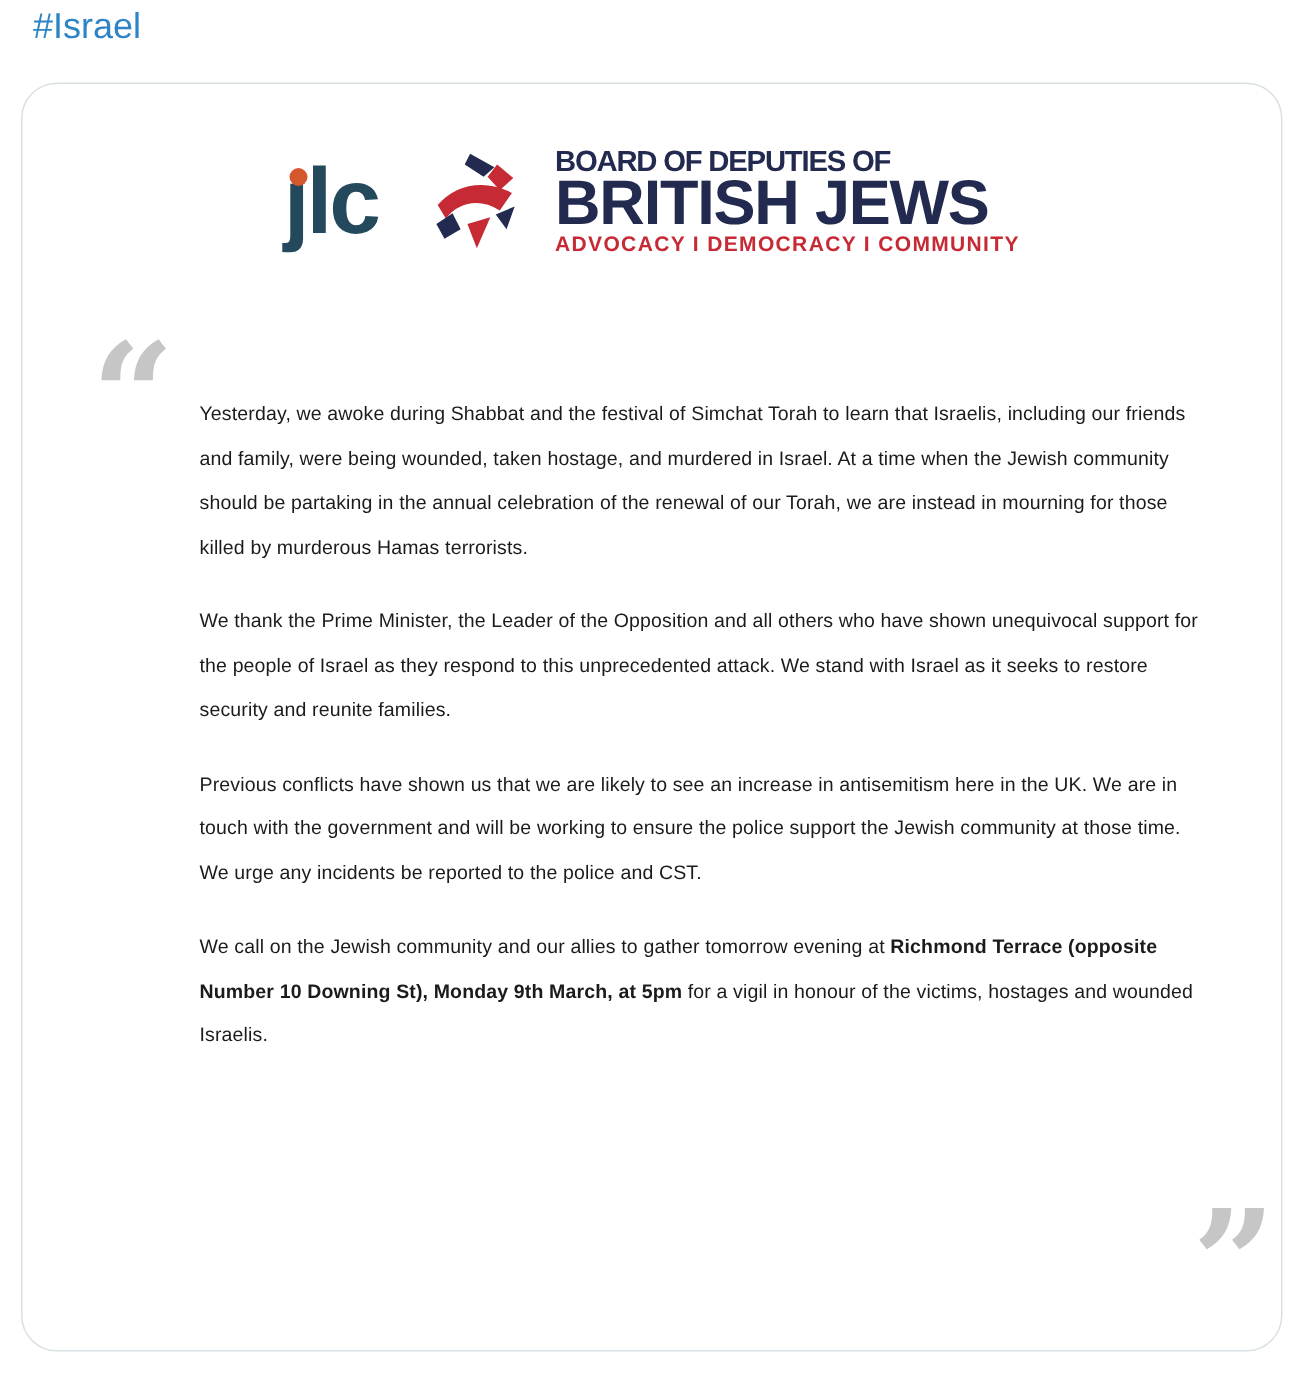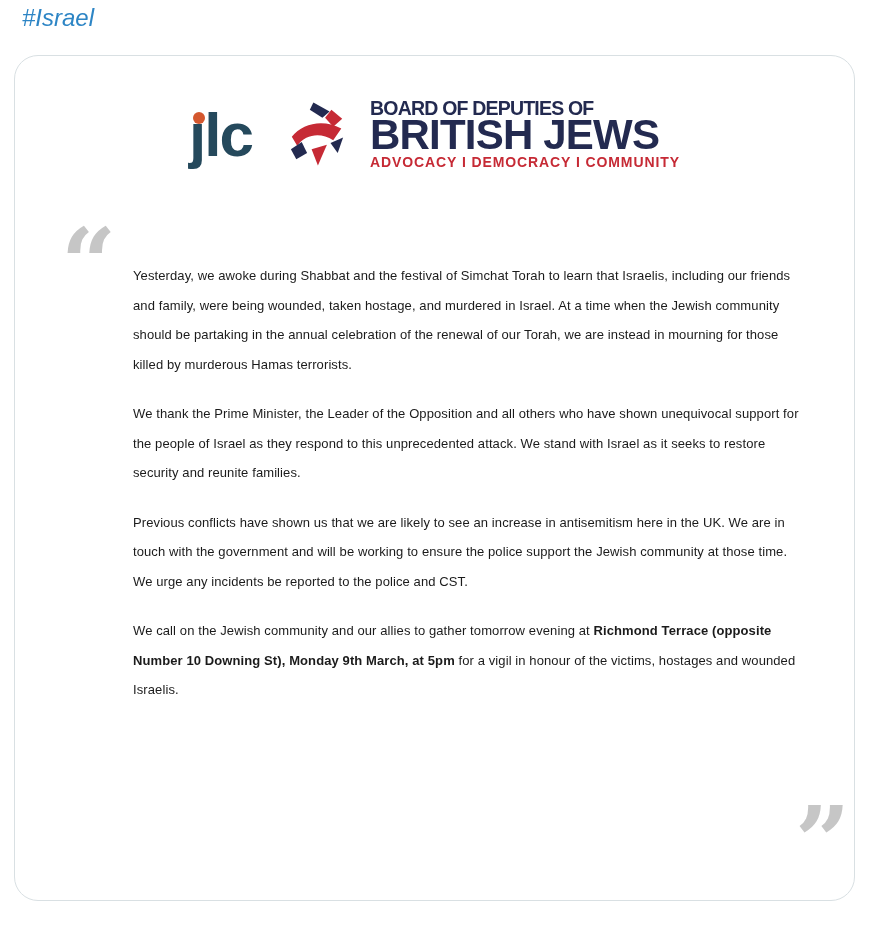--- a/index.html
+++ b/index.html
@@ -11,21 +11,20 @@
     font-family: "Liberation Sans", sans-serif;
     overflow: hidden;
   }
 
   
   .hashtag {
     position: absolute; left: 22px; top: 3px;
     font-size: 24px; line-height: 30px;
     color: #2d85c5; text-decoration: none;
     cursor: pointer;
-    font-style: italic;
   }
 
   
   .card {
     position: absolute; left: 14px; top: 55px;
     width: 841px; height: 846px;
     background: #ffffff;
     border: 1.5px solid #d9e0e3;
     border-radius: 24px;
   }

